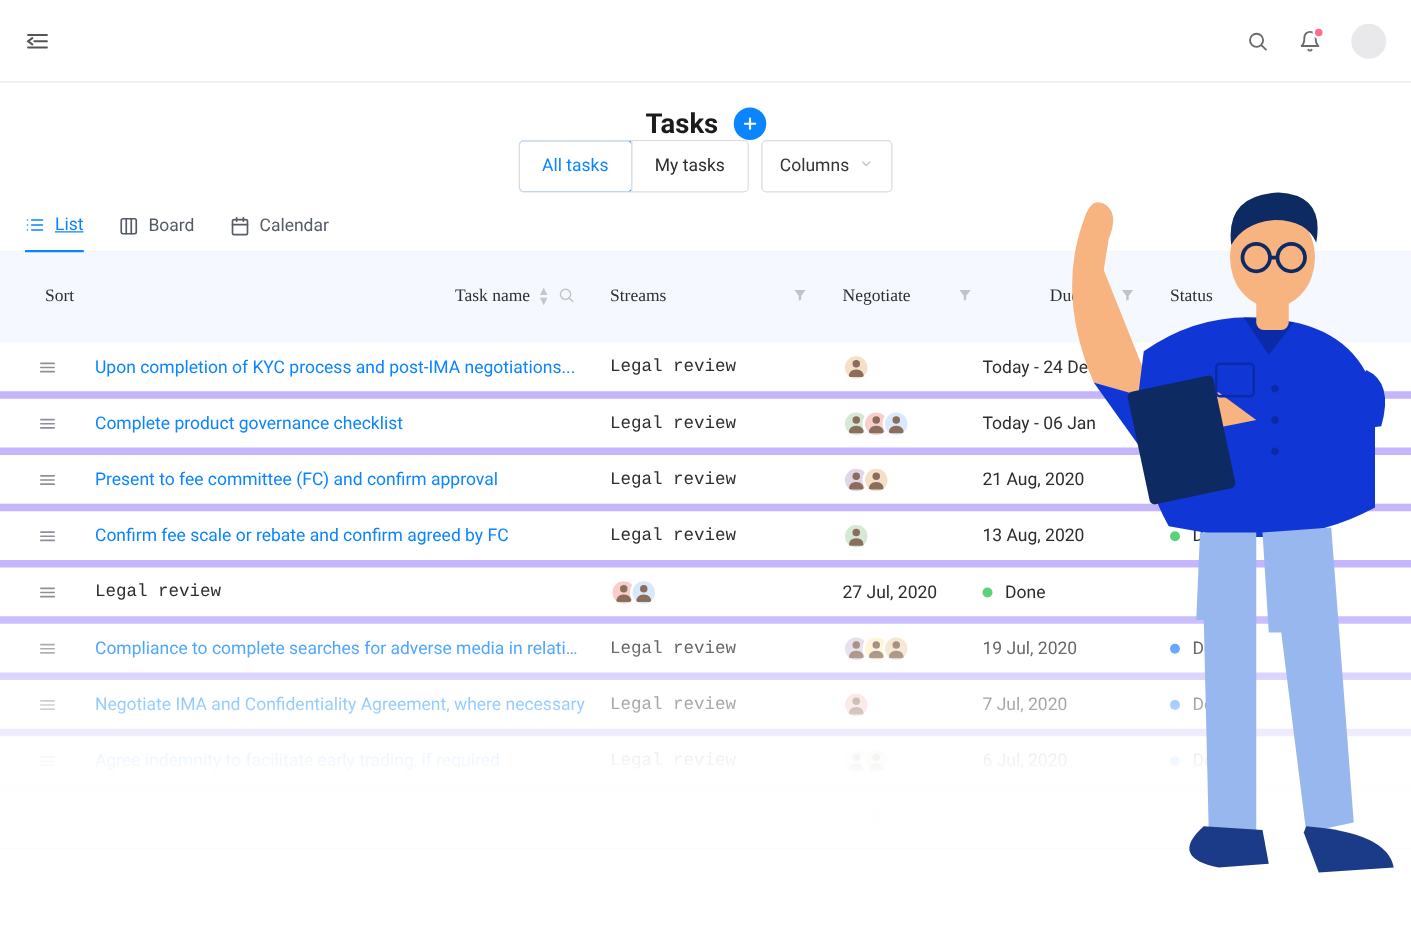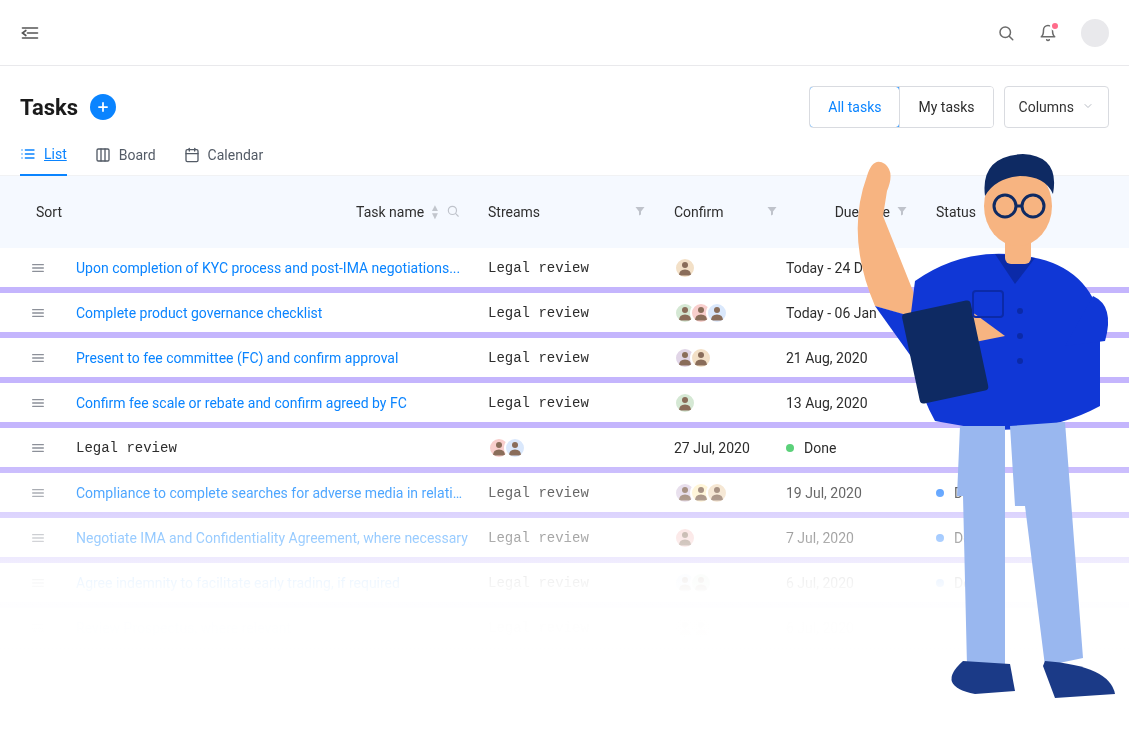--- a/index.html
+++ b/index.html
@@ -8,41 +8,41 @@
   
   .topbar { height: 66px; border-bottom: 1px solid #e9e9ec; display: flex; align-items: center; justify-content: space-between; padding: 0 20px; }
   .topbar-left { display: flex; align-items: center; }
   .sidebar-toggle { color: #555; cursor: pointer; }
   .topbar-right { display: flex; align-items: center; gap: 24px; }
   .topbar-icon { color: #6b6b6b; position: relative; cursor: pointer; }
   .notif-dot { position: absolute; top: -3px; right: -3px; width: 10px; height: 10px; background: #ff6b8a; border-radius: 50%; border: 2px solid #fff; }
   .avatar-placeholder { width: 28px; height: 28px; border-radius: 50%; background: #e9e9ec; position: relative; }
 
   
-  .page-header { display: flex; align-items: center; justify-content: space-between; padding: 20px 20px 0 20px; }
+  .page-header { display: flex; align-items: center; justify-content: space-between; padding: 20px 20px 0 20px; flex-direction: column; }
   .page-title-wrap { display: flex; align-items: center; gap: 12px; }
   h1.page-title { font-size: 22px; font-weight: 700; color: #1b1b1b; }
   .add-btn { width: 26px; height: 26px; border-radius: 50%; background: #0a84ff; color: #fff; display: flex; align-items: center; justify-content: center; cursor: pointer; }
   .header-right { display: flex; gap: 10px; }
   .seg-group { display: flex; border: 1px solid #d9dbe0; border-radius: 4px; overflow: hidden; }
   .seg-btn { padding: 12px 18px; font-size: 14px; background: #fff; cursor: pointer; display: flex; align-items: center; }
   .seg-btn + .seg-btn { border-left: 1px solid #d9dbe0; }
   .seg-btn.active { color: #0a84ff; border: 1px solid #0a84ff; border-radius: 4px; margin: -1px; }
   .columns-btn { border: 1px solid #d9dbe0; border-radius: 4px; padding: 8px 14px; font-size: 14px; background: #fff; cursor: pointer; display: flex; align-items: center; gap: 8px; color:#333; }
   .chev { color: #b8bcc4; }
 
   
   .tabs { display: flex; gap: 28px; padding: 18px 20px 0 20px; border-bottom: 1px solid #f1f2f4; }
   .tab { display: flex; align-items: center; gap: 8px; padding-bottom: 12px; color: #535b66; cursor: pointer; font-size: 14px; }
   .tab.active { color: #0a84ff; border-bottom: 2px solid #0a84ff; margin-bottom: -1px; text-decoration: underline; }
   .tab svg, .sidebar-toggle svg, .topbar-icon svg { display: block; }
 
   
   .table-wrap { padding: 0; position: relative; }
-  .thead { display: grid; grid-template-columns: 76px 412px 186px 112px 150px 1fr; align-items: center; height: 72px; background: #f5f9ff; color: #2f2f2f; font-size: 14px; padding: 0 0 0 0; }
+  .thead { display: grid; grid-template-columns: 76px 412px 186px 112px 150px 1fr; align-items: center; height: 72px; background: #f5f9ff; color: #2f2f2f; font-size: 14px; padding: 0 0 0 0; font-family: Liberation Serif, serif; }
   .th { display: flex; align-items: center; gap: 6px; }
   .th-sort { padding-left: 36px; }
   .th-task { justify-content: flex-end; padding-right: 28px; }
   .th-streams { justify-content: space-between; padding-right: 28px; }
   .th-assignee { justify-content: space-between; padding-right: 8px; }
   .th-due { justify-content: flex-end; padding-right: 28px; }
   .sort-arrows { color: #c2c6cd; font-size: 10px; line-height: 8px; }
   .mini-icon { color: #bfc3cb; cursor: pointer; }
 
   .trow { display: grid; grid-template-columns: 76px 412px 186px 112px 150px 1fr; align-items: center; height: 45px; border-bottom: 6px solid #c4b5fd; }
@@ -178,21 +178,21 @@
             <line x1="21" y1="21" x2="16.65" y2="16.65"></line>
           </svg></span>
     </div>
     <div class="th th-streams">
       <span>Streams</span>
       <span class="mini-icon"><svg width="12" height="12" viewBox="0 0 24 24" fill="currentColor">
             <path d="M3 4h18l-7 9v6l-4 2v-8z"></path>
           </svg></span>
     </div>
     <div class="th th-assignee">
-      <span>Confirm</span>
+      <span>Negotiate</span>
       <span class="mini-icon"><svg width="12" height="12" viewBox="0 0 24 24" fill="currentColor">
             <path d="M3 4h18l-7 9v6l-4 2v-8z"></path>
           </svg></span>
     </div>
     <div class="th th-due">
       <span>Due date</span>
       <span class="mini-icon"><svg width="12" height="12" viewBox="0 0 24 24" fill="currentColor">
             <path d="M3 4h18l-7 9v6l-4 2v-8z"></path>
           </svg></span>
     </div>

